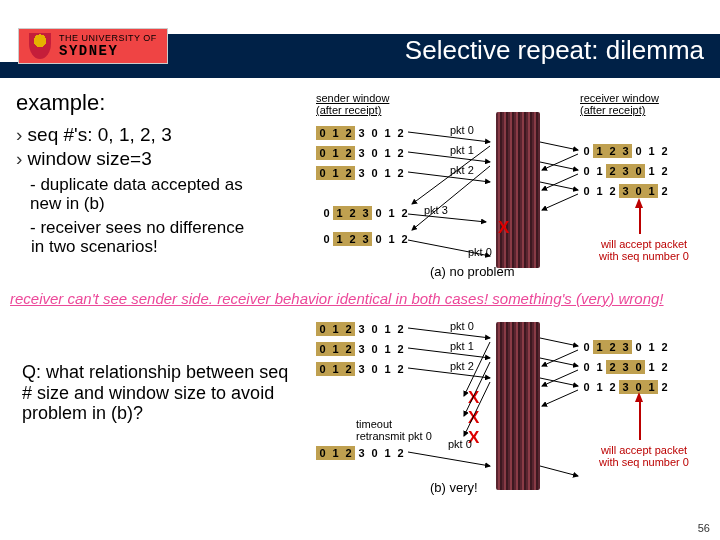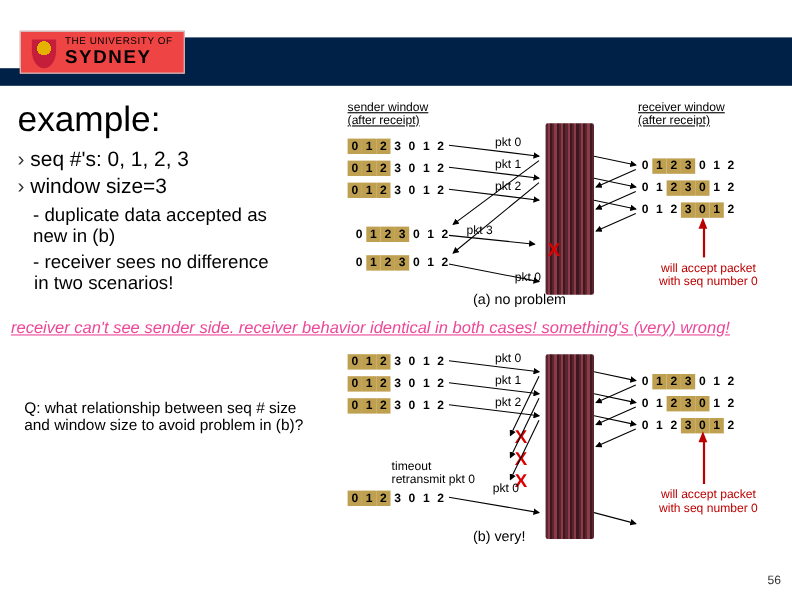--- a/index.html
+++ b/index.html
@@ -18,38 +18,38 @@
     display: flex; align-items: flex-end; gap: 8px;
     border: 1px solid #ccc; padding: 4px 10px;
     background: #ef4444;
   }
   .logo-shield {
     width: 22px; height: 26px;
     background: radial-gradient(circle at 50% 30%, #e5b200 0 30%, #c41e3a 30% 100%);
     border-radius: 0 0 50% 50% / 0 0 60% 60%;
   }
   .logo-text { font-family: Arial, sans-serif; font-size: 9px; line-height: 1.1; letter-spacing: 0.5px; }
-  .logo-text .big { font-size: 17px; font-weight: bold; letter-spacing: 1.5px; }
+  .logo-text .big { font-size: 14px; font-weight: bold; letter-spacing: 1.5px; font-family: Liberation Mono, monospace; }
   .title-bar {
     position: absolute; left: 0; right: 0; bottom: 0;
     height: 44px; background: #002147;
   }
   .title-text {
     position: absolute; right: 16px; top: 35px;
     color: #fff; font-family: Arial, sans-serif;
     font-size: 26px; font-weight: 400;
   }
   .header::after {
     content:""; position:absolute; left:0; top:28px;
     width:150px; height:34px; background:#fff; z-index:1;
   }
   .logo-box { z-index: 2; }
 
   .content { position: absolute; left: 16px; top: 90px; width: 300px; }
-  .h-example { font-family: 'Gill Sans', 'Segoe UI', Arial, sans-serif; font-size: 32px; }
+  .h-example { font-family: 'Gill Sans', 'Segoe UI', Arial, sans-serif; font-size: 22px; }
   .bullets { margin-top: 8px; }
   .b1 { font-family: 'Gill Sans', Arial, sans-serif; font-size: 19px; margin-top: 2px; }
   .b1::before { content: "› "; color: #333; }
   .b2 { font-family: 'Gill Sans', Arial, sans-serif; font-size: 17px; margin: 6px 0 0 14px; line-height: 1.1; }
   .b2::before { content: "- "; }
 
   .diag { position: absolute; font-family: Arial, sans-serif; font-size: 11px; }
 
   .seqrow {
     position: absolute; display: flex;
@@ -76,21 +76,21 @@
     border-radius:2px;
   }
 
   .redx { position: absolute; color: #d00; font-weight: 900; font-family: Arial, sans-serif; font-size: 17px; }
 
   .caption { position: absolute; font-family: Arial, sans-serif; font-size: 13px; }
 
   .red-italic { font-style: italic; color: #ec4899; font-family: 'Gill Sans',Arial,sans-serif; font-size: 15px; text-decoration: underline; }
   .warn-line { position: absolute; left: 10px; top: 290px; width: 700px; }
 
-  .q-block { position: absolute; left: 22px; top: 362px; width: 270px; font-family:'Gill Sans',Arial,sans-serif; font-size:14px; line-height:1.15; }
+  .q-block { position: absolute; left: 22px; top: 362px; width: 270px; font-family:'Gill Sans',Arial,sans-serif; font-size:18px; line-height:1.15; }
 
   .accept-note { position: absolute; font-family: Arial, sans-serif; font-size: 11px; color: #b00; width: 100px; text-align: center; }
 
   .arrow-up {
     position:absolute; width:0; height:0;
     border-left:4px solid transparent; border-right:4px solid transparent;
     border-bottom:10px solid #b00;
   }
   .arrow-stem { position:absolute; width:2px; background:#b00; }
 
@@ -103,20 +103,21 @@
 
 <div class="header">
   <div class="title-bar"></div>
   <div class="logo-box">
     <div class="logo-shield"></div>
     <div class="logo-text">
       <div>THE UNIVERSITY OF</div>
       <div class="big">SYDNEY</div>
     </div>
   </div>
+  <div class="title-text">Selective repeat: dilemma</div>
 </div>
 
 <div class="content">
   <div class="h-example">example:</div>
   <div class="bullets">
     <div class="b1">seq #'s: 0, 1, 2, 3</div>
     <div class="b1">window size=3</div>
     <div class="b2">
       <span>duplicate data accepted as</span><br>
       <span>new in (b)</span>

